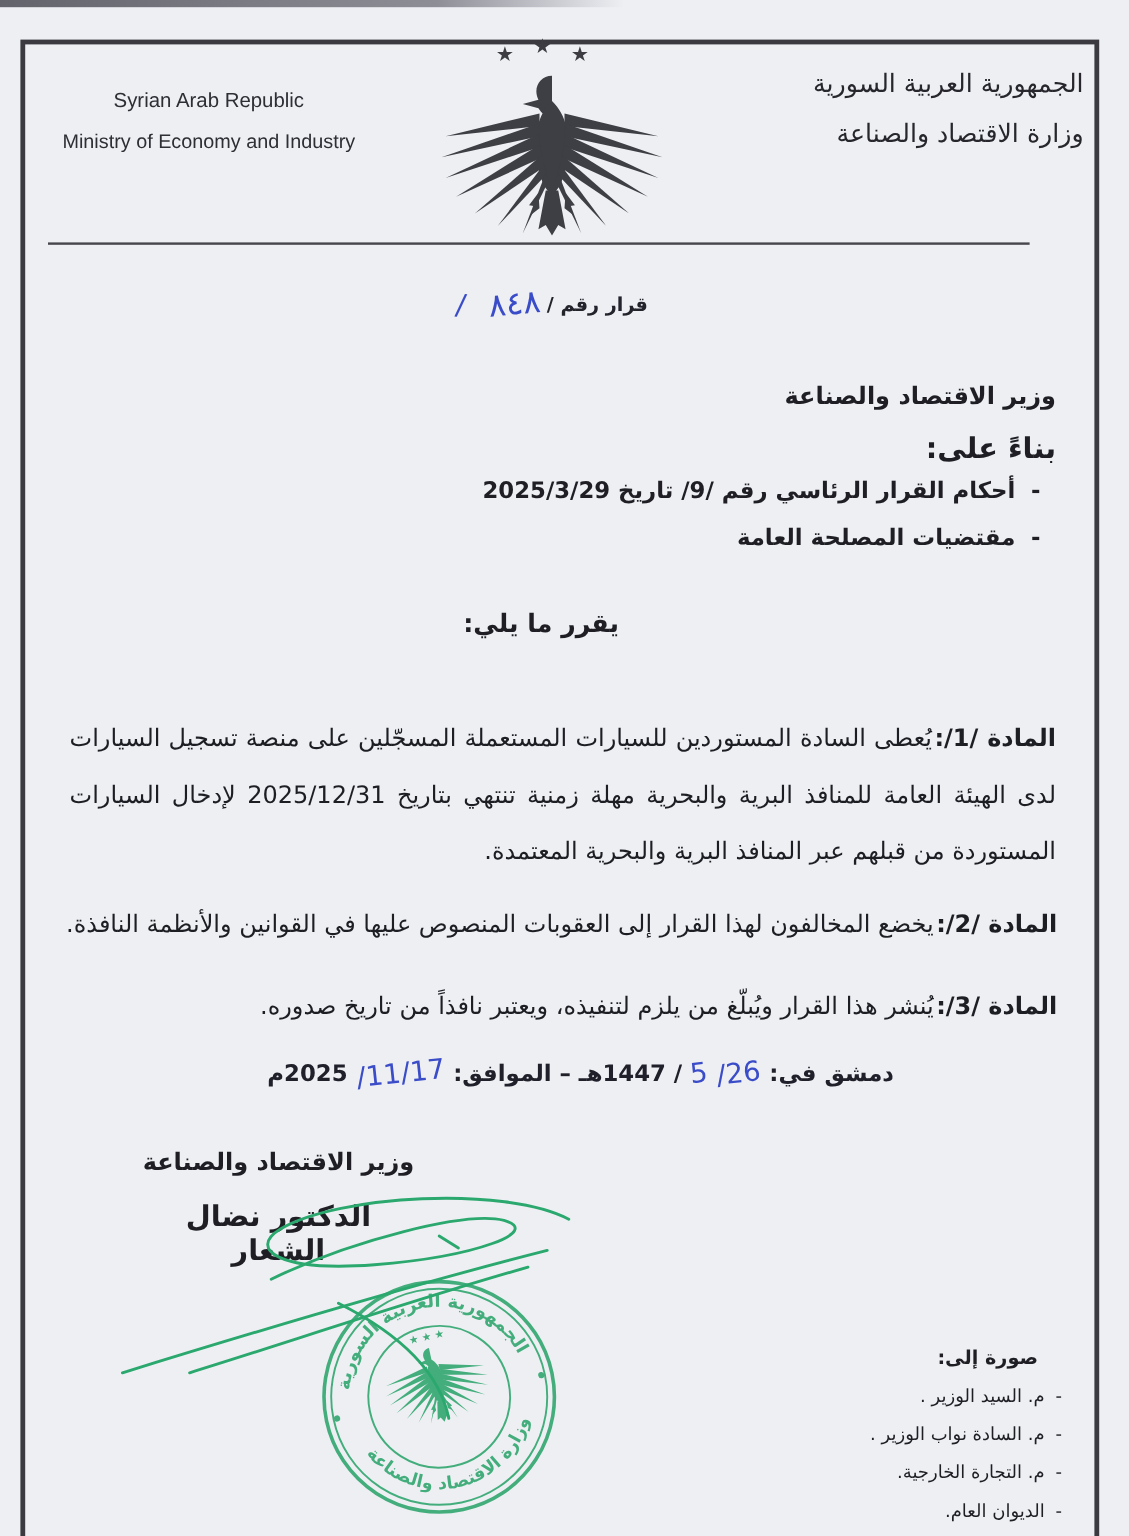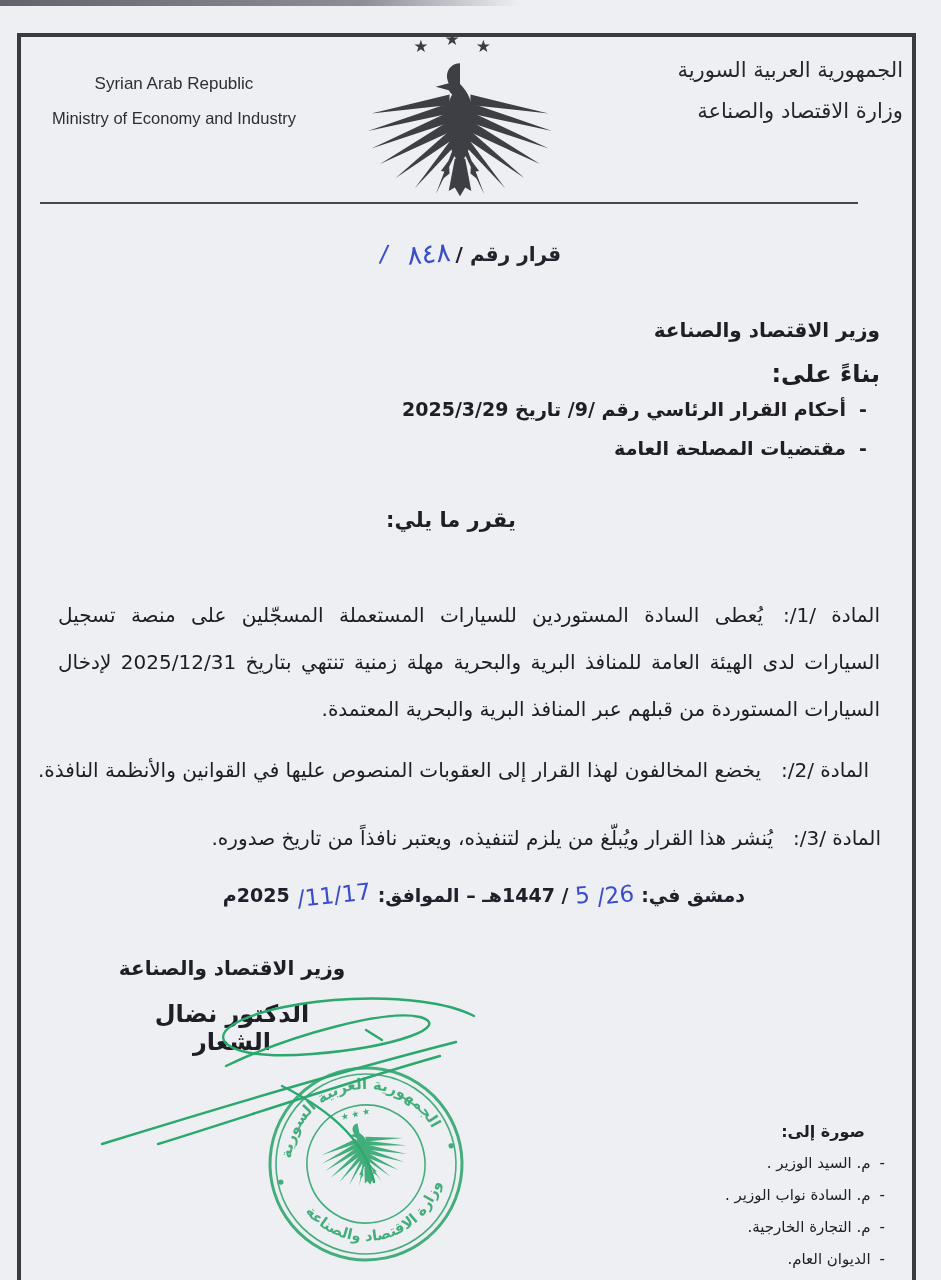--- a/index.html
+++ b/index.html
@@ -20,40 +20,40 @@
   .emblem{position:absolute;left:352px;top:36px;width:216px;text-align:center;}
   .stars{color:#3c3c42;font-size:17px;letter-spacing:16px;height:22px;}
   .stars .mid{position:relative;top:-7px;}
   .hdr-ar{position:absolute;right:38px;top:58px;width:260px;direction:rtl;
     text-align:right;font-size:21px;color:#26262c;}
   .hdr-ar .l1{margin-bottom:17px;}
   .rule{position:absolute;left:40px;top:202px;width:818px;height:2px;background:#46464c;}
   
   .decree{position:absolute;left:380px;top:238px;direction:rtl;display:flex;
     align-items:center;gap:5px;}
-  .decree .printed{font-size:20px;font-weight:bold;color:#23232c;}
+  .decree .printed{font-size:16px;font-weight:bold;color:#23232c;}
   .hw{color:#3a4cc8;direction:ltr;unicode-bidi:isolate;
     font-family:"DejaVu Sans",sans-serif;}
   .decree .num{font-size:27px;transform:rotate(-5deg);}
   .decree .slash{font-size:24px;margin-right:14px;transform:rotate(8deg);}
   .minister-title{position:absolute;right:61px;top:318px;font-size:20px;
     font-weight:bold;direction:rtl;}
   .based-on{position:absolute;right:61px;top:360px;font-size:24px;
     font-weight:bold;direction:rtl;}
   .bullets{position:absolute;right:74px;top:398px;direction:rtl;}
   .bullet{display:flex;direction:rtl;gap:13px;font-size:19px;font-weight:bold;
     margin-bottom:17px;align-items:baseline;}
   .decides{position:absolute;left:386px;top:508px;font-size:21px;
     font-weight:bold;direction:rtl;}
   
   .article{direction:rtl;font-size:20px;color:#1d1d24;}
-  .article .lbl{font-weight:normal;margin-left:20px;}
+  .article .lbl{font-weight:bold;margin-left:2px;}
   .article-1{position:absolute;left:58px;top:572px;width:822px;
     text-align:justify;line-height:47px;}
-  .article-2{position:absolute;right:72px;top:738px;}
+  .article-2{position:absolute;right:60px;top:738px;}
   .article-3{position:absolute;right:60px;top:806px;}
   
   .date-line{position:absolute;right:196px;top:882px;direction:rtl;display:flex;
     align-items:center;gap:7px;font-size:19px;font-weight:bold;color:#20202a;}
   .date-line .hw{font-size:23px;font-weight:normal;transform:rotate(-6deg);}
   
   .sig-title{position:absolute;left:116px;top:956px;width:232px;text-align:center;
     direction:rtl;font-size:20px;font-weight:bold;}
   .sig-name{position:absolute;left:128px;top:1000px;width:208px;text-align:center;
     direction:rtl;font-size:24px;font-weight:bold;}

